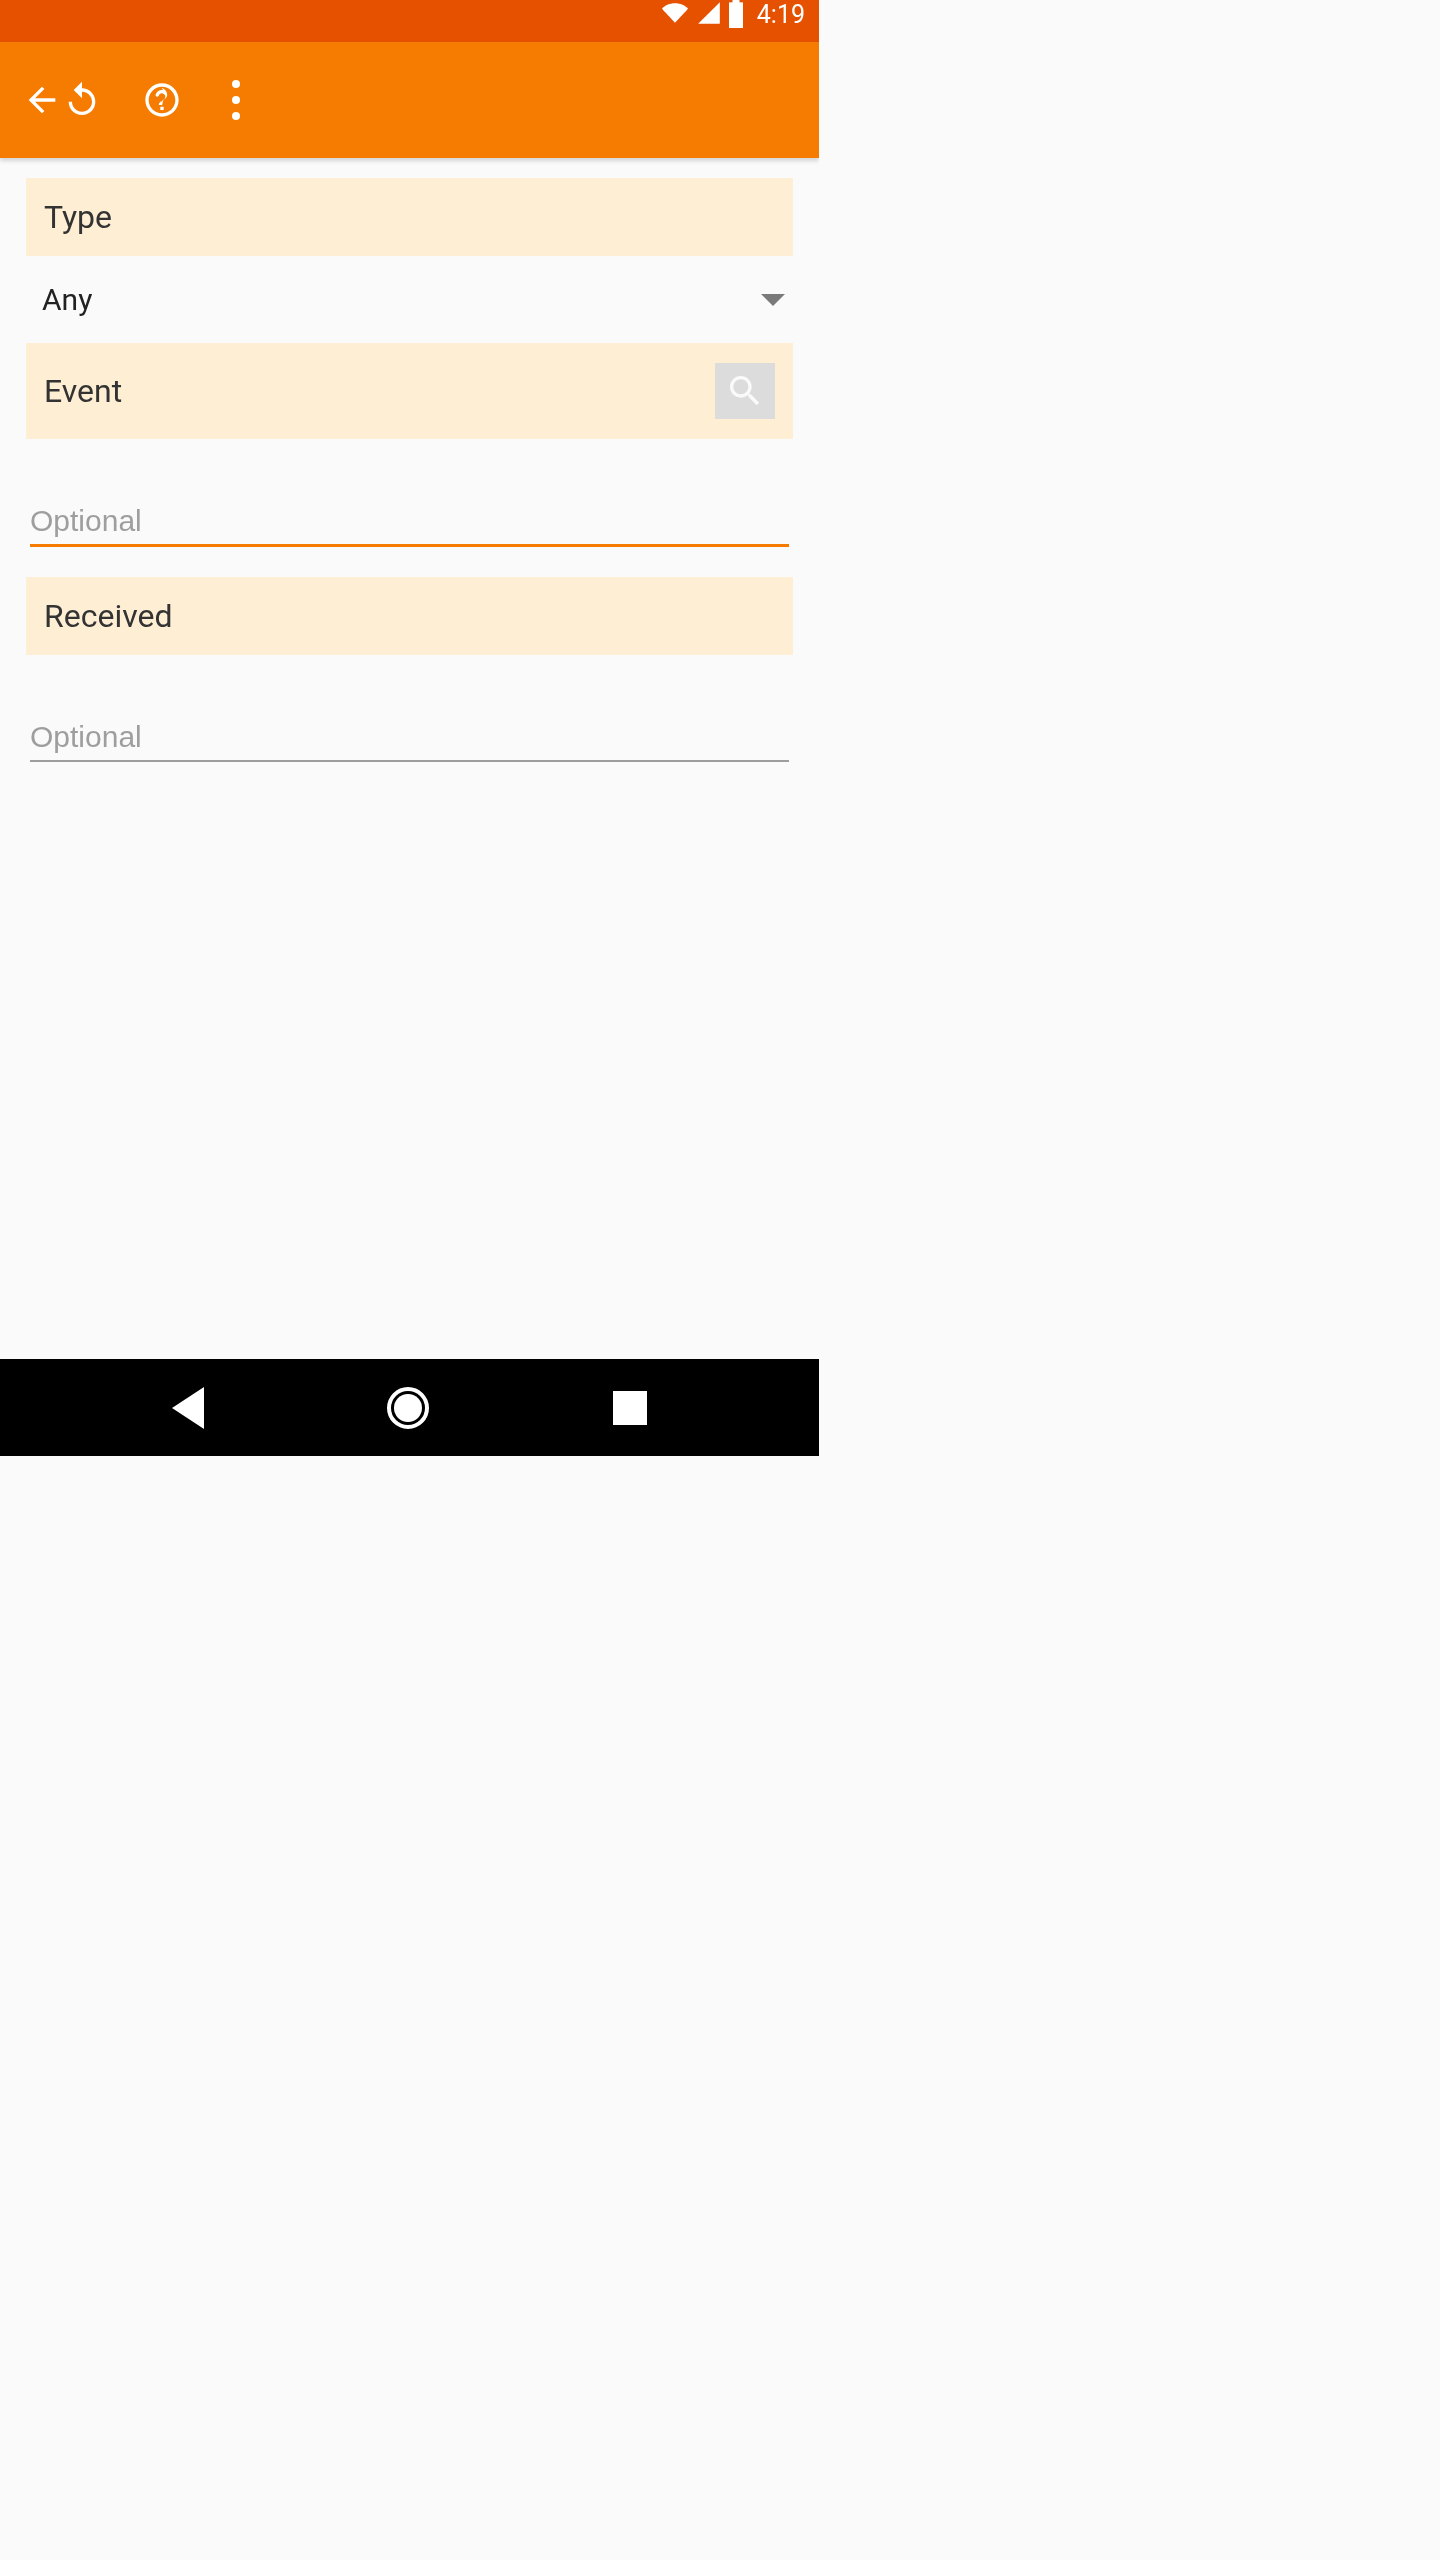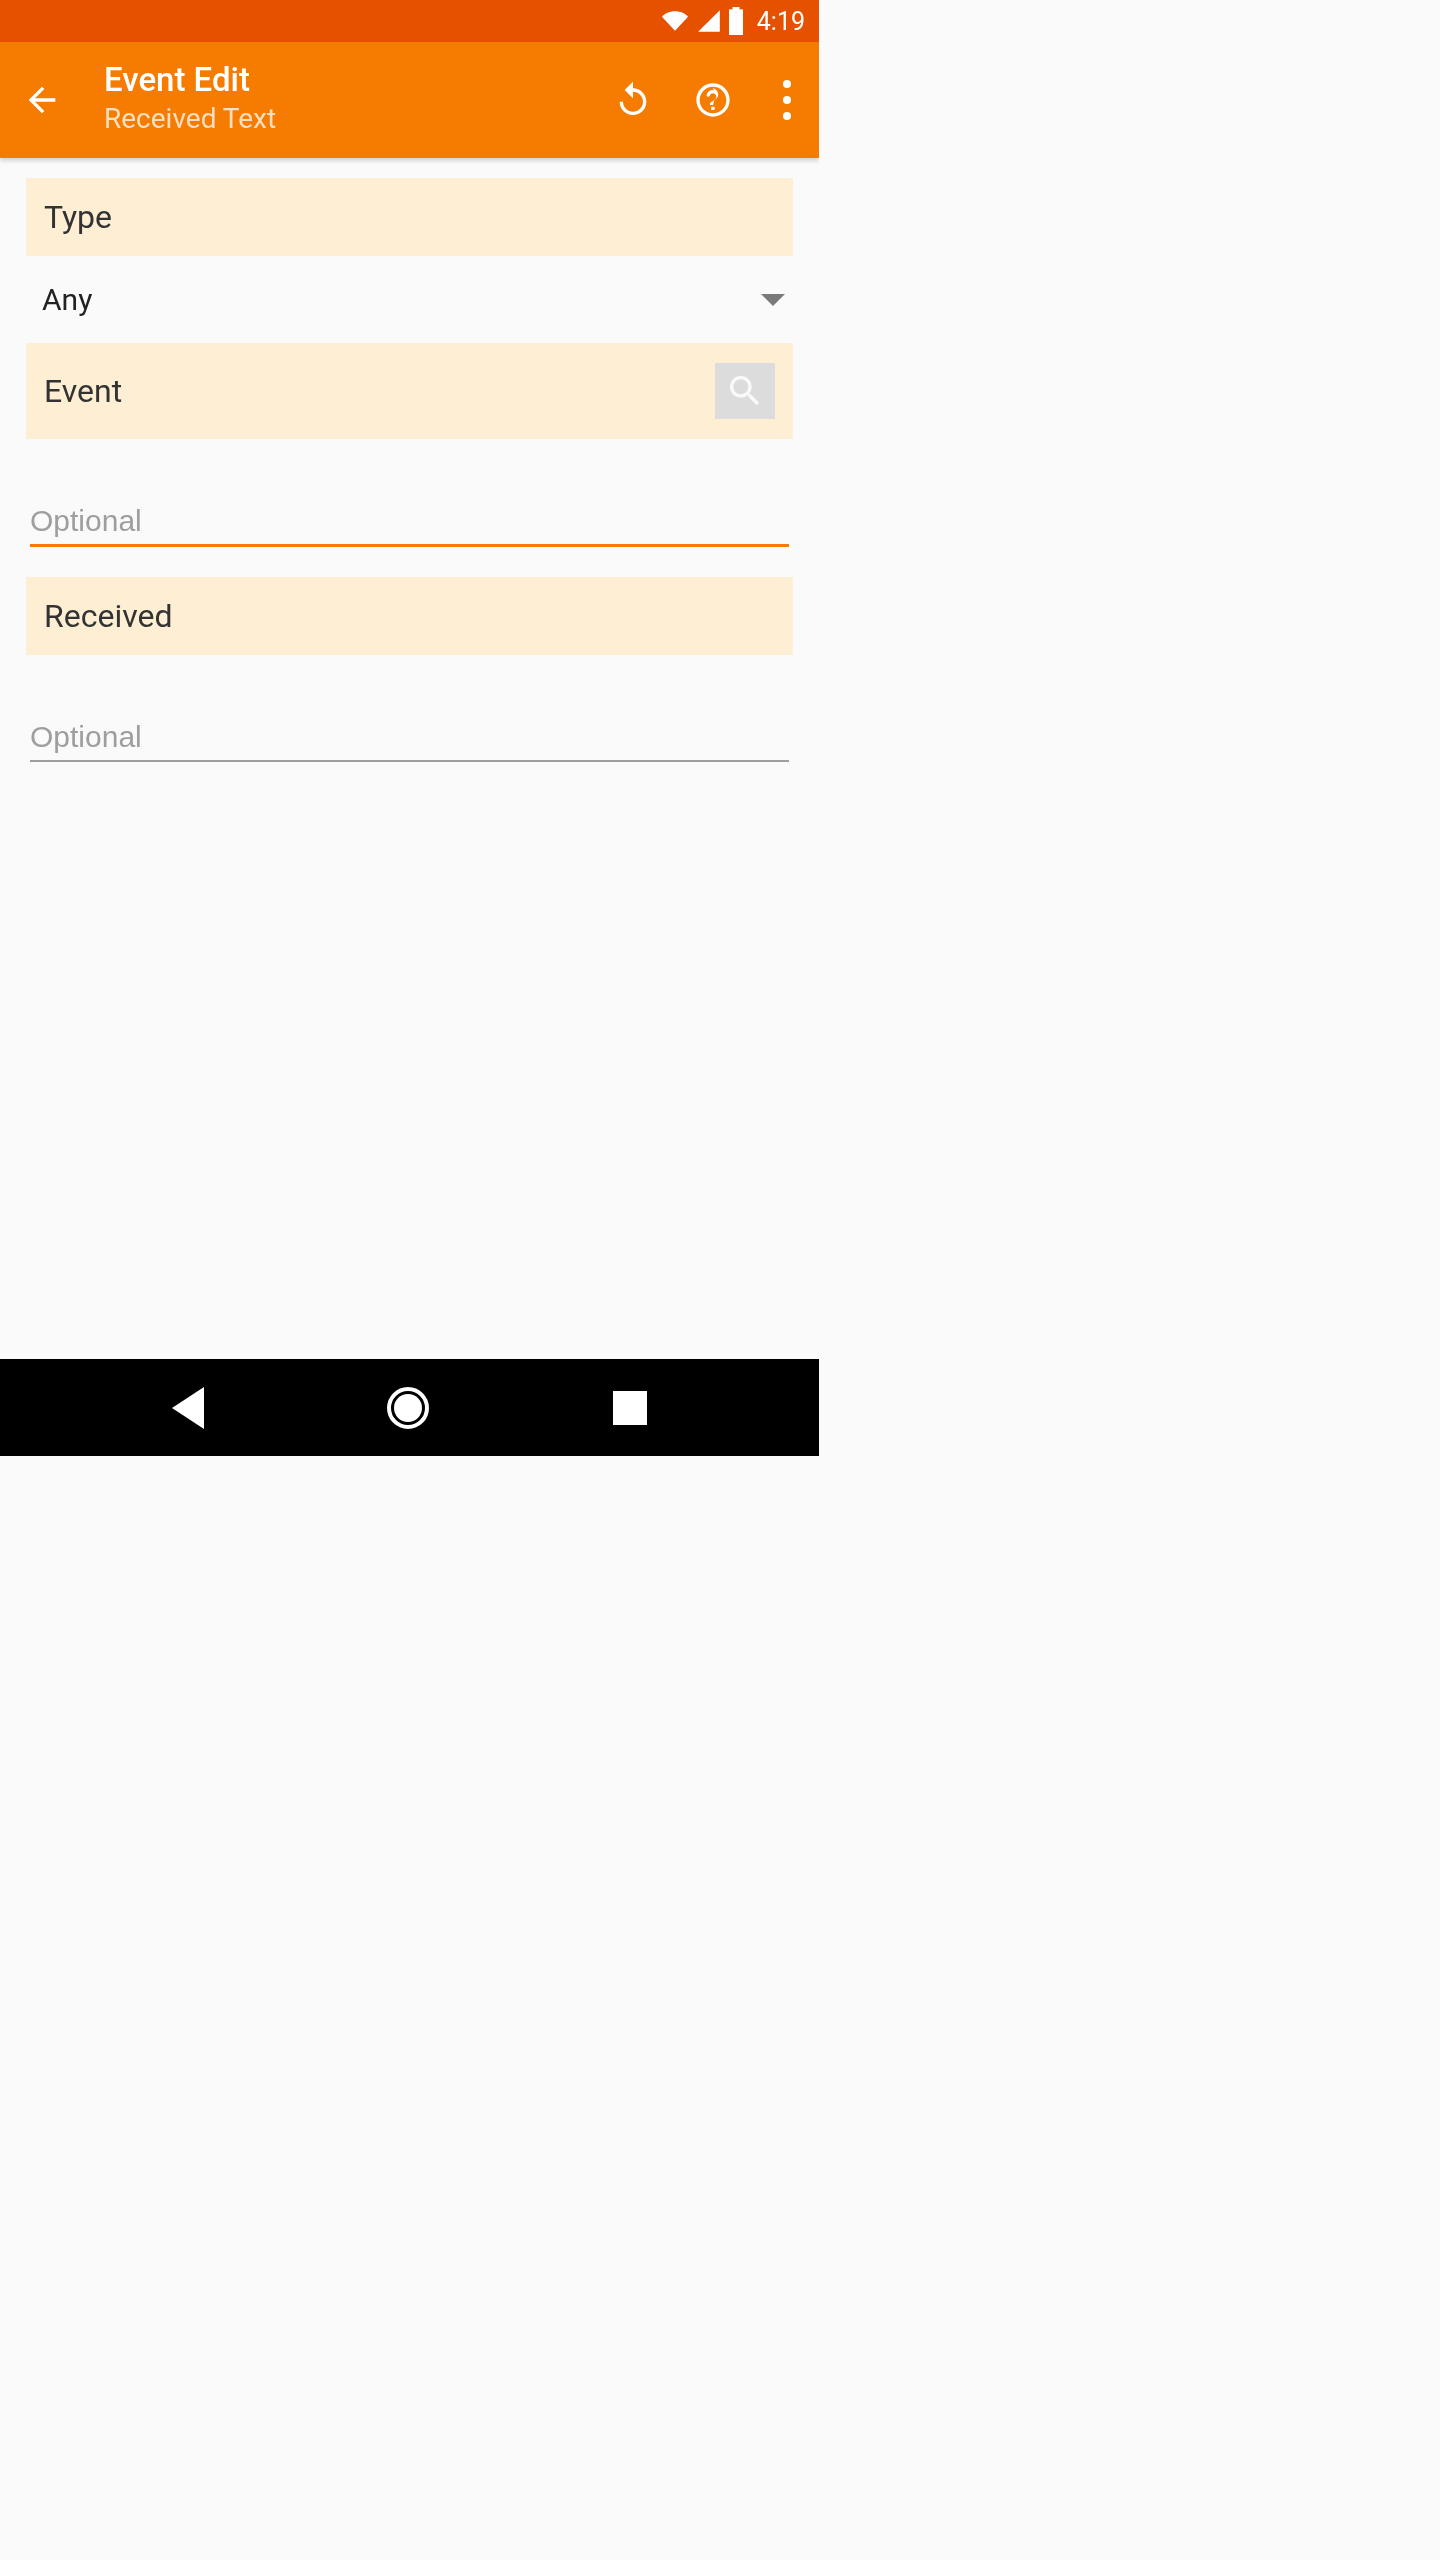--- a/index.html
+++ b/index.html
@@ -13,21 +13,21 @@
       font-family: Roboto, -apple-system, BlinkMacSystemFont, 'Segoe UI', sans-serif;
       background: #fafafa;
       overflow: hidden;
       position: relative;
     }
     .status-bar {
       height: 42px;
       background: #e65100;
       display: flex;
       justify-content: flex-end;
-      align-items: center;
+      align-items: flex-start;
       padding-right: 14px;
       gap: 4px;
     }
     .status-icon {
       color: white;
       fill: white;
     }
     .status-time {
       color: white;
       font-size: 25px;
@@ -221,24 +221,20 @@
       <rect x="0" y="2" width="12" height="22" fill="white"></rect>
       <rect x="3" y="0" width="6" height="3" fill="white"></rect>
     </svg>
   <span class="status-time">4:19</span>
 </div>
 
 <div class="app-bar">
   <svg class="back-arrow" viewBox="0 0 24 24">
       <path d="M20 11H7.83l5.59-5.59L12 4l-8 8 8 8 1.41-1.41L7.83 13H20v-2z"></path>
     </svg>
-  <div class="app-title-group">
-    <div class="app-title">Event Edit</div>
-    <div class="app-subtitle">Received Text</div>
-  </div>
   <div class="app-bar-actions">
     <svg class="action-icon" viewBox="0 0 24 24">
         <path d="M12 5V1L7 6l5 5V7c3.31 0 6 2.69 6 6s-2.69 6-6 6-6-2.69-6-6H4c0 4.42 3.58 8 8 8s8-3.58 8-8-3.58-8-8-8z"></path>
       </svg>
     <svg class="action-icon" viewBox="0 0 24 24">
         <path d="M12 2C6.48 2 2 6.48 2 12s4.48 10 10 10 10-4.48 10-10S17.52 2 12 2zm0 18c-4.41 0-8-3.59-8-8s3.59-8 8-8 8 3.59 8 8-3.59 8-8 8zm-1-4h2v2h-2zm1.61-9.96c-2.06-.3-3.88.97-4.43 2.79-.18.58.26 1.17.87 1.17h.2c.41 0 .74-.29.88-.67.32-.89 1.27-1.5 2.3-1.28.95.2 1.65 1.13 1.57 2.1-.1 1.34-1.62 1.63-2.45 2.88 0 .01-.1.01-.1.02-.1.02-.2.03-.3.05-.9.15-.18.32-.25.5-.1.03-.3.05-.4.08-.1.02-.1.04-.2.07-.12.34-.2.75-.2 1.25h2c0-.42.11-.77.28-1.07.02-.3.03-.6.05-.9.08-.14.18-.27.28-.39.01-.1.02-.3.03-.4.1-.12.21-.23.33-.34.96-.91 2.26-1.65 1.99-3.56-.24-1.74-1.61-3.21-3.35-3.47z"></path>
       </svg>
     <div class="overflow-dots">
       <div class="overflow-dot"></div>
       <div class="overflow-dot"></div>

